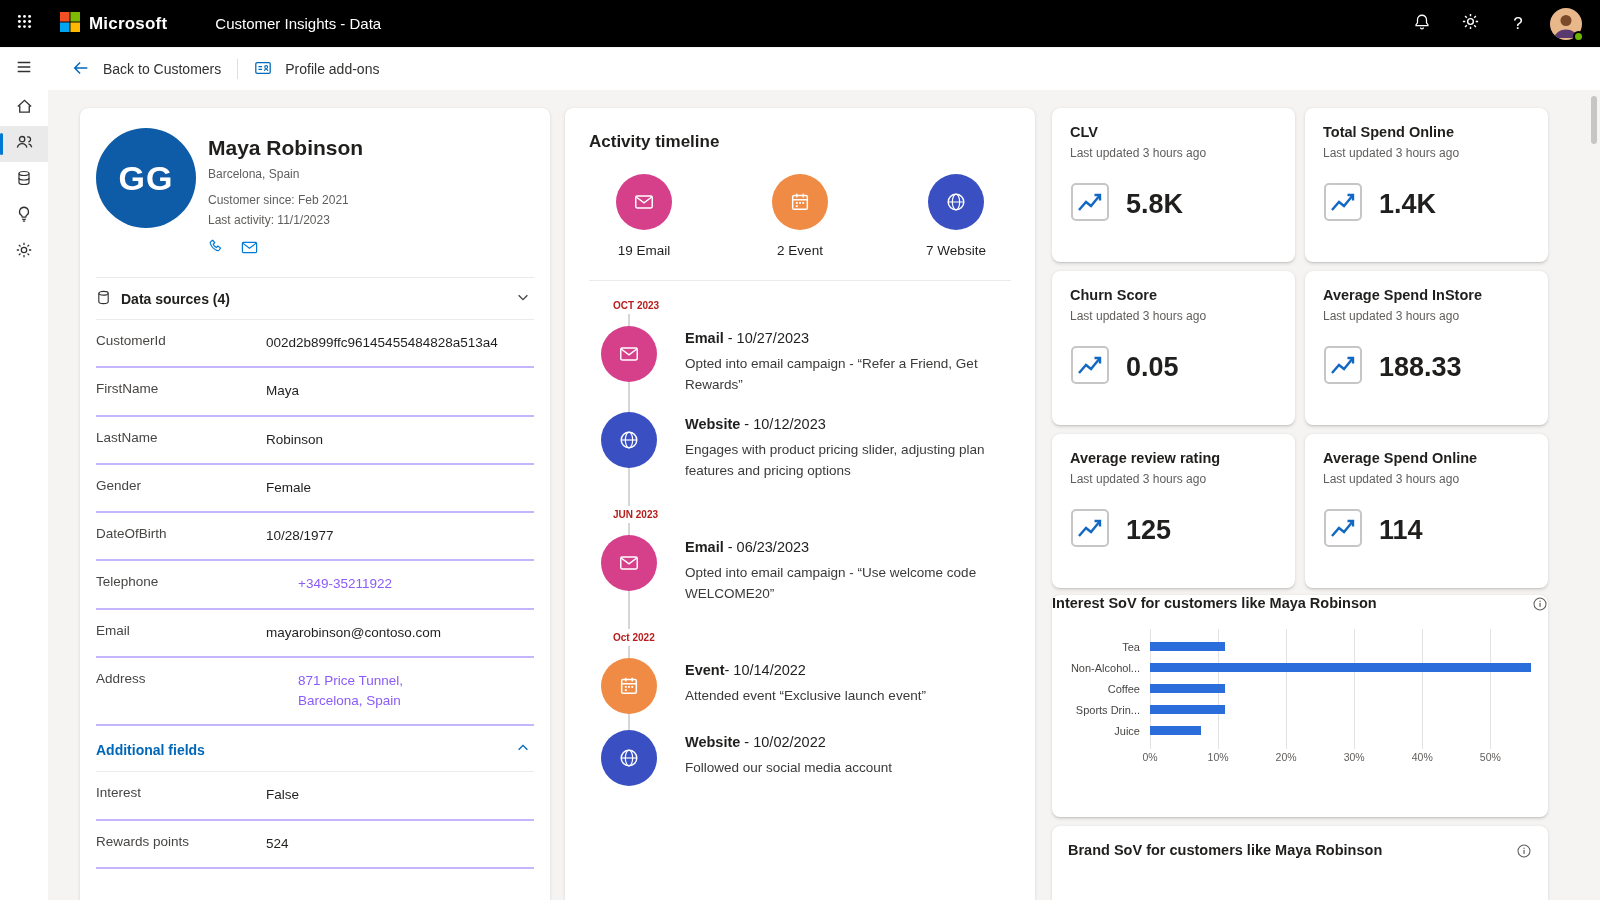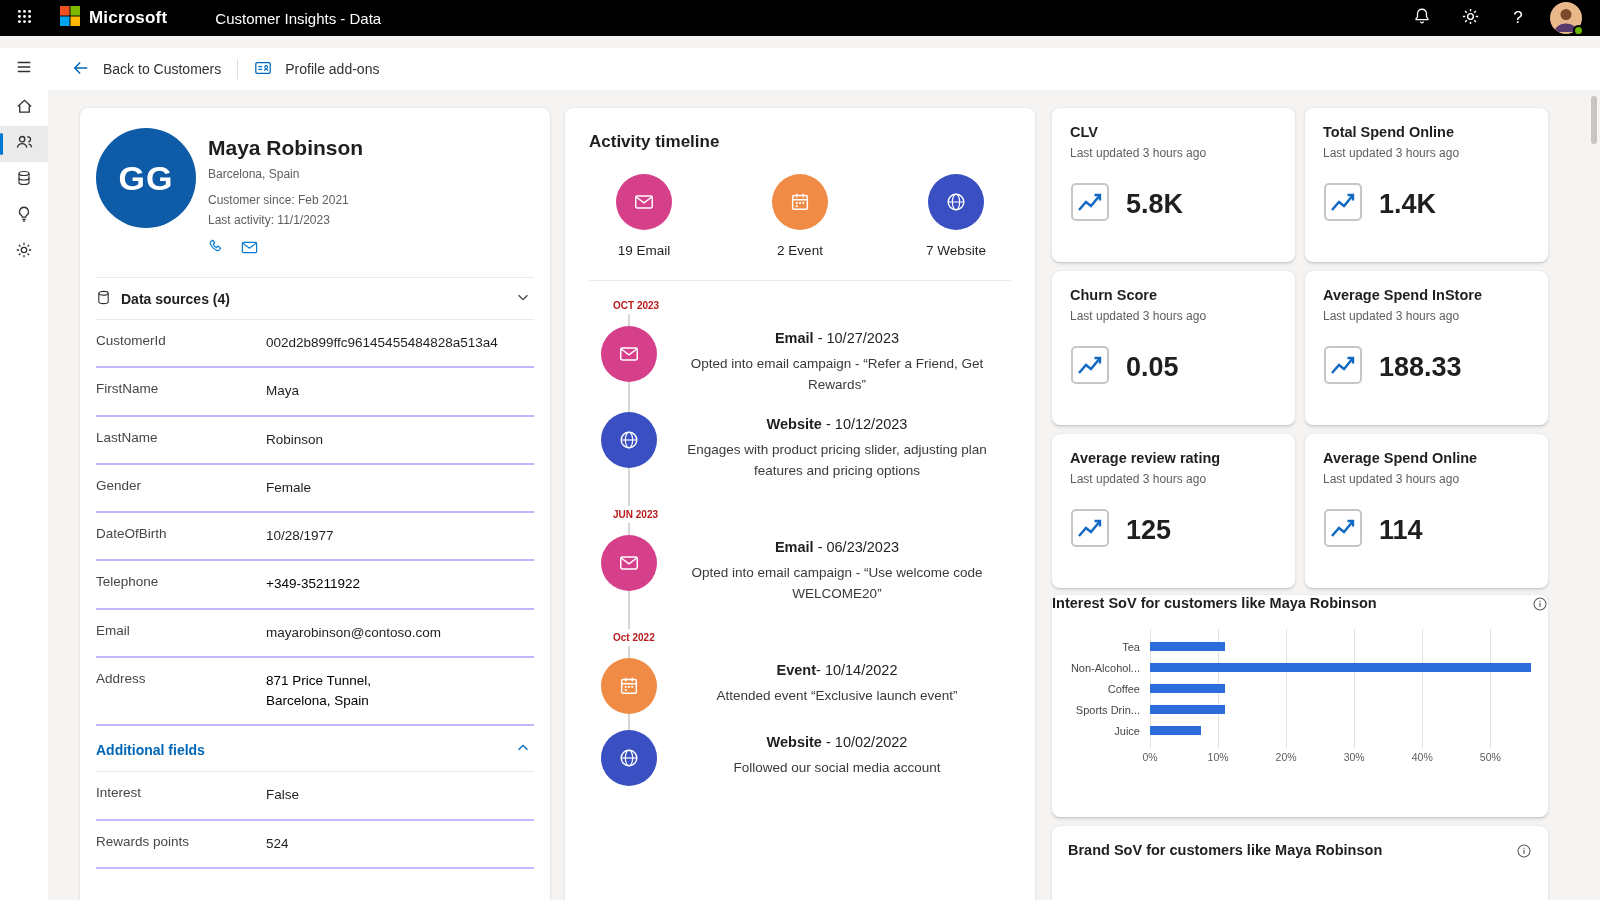--- a/index.html
+++ b/index.html
@@ -3,21 +3,21 @@
 <meta charset="utf-8">
 <style>
   * { box-sizing: border-box; }
   html,body { margin:0; padding:0; }
   body {
     width:1600px; height:900px; overflow:hidden;
     font-family:"Liberation Sans", sans-serif;
     background:#f5f4f2; color:#201f1e;
   }
   
-  .topbar { position:fixed; left:0; top:0; width:1600px; height:36px; background:#000; color:#fff;
+  .topbar { position:fixed; left:0; top:0; width:1600px; height:47px; background:#000; color:#fff;
             display:flex; align-items:center; z-index:20; }
   .waffle-btn { width:48px; height:48px; display:flex; align-items:center; justify-content:center; cursor:pointer; }
   .brand { display:flex; align-items:center; gap:9px; margin-left:12px; }
   .brand-name { font-size:17px; font-weight:700; letter-spacing:.2px; }
   .app-title { margin-left:48px; font-size:15px; }
   .topbar-right { margin-left:auto; display:flex; align-items:center; gap:8px; padding-right:14px; }
   .topbar-icon { width:40px; height:40px; display:flex; align-items:center; justify-content:center; cursor:pointer; }
   .help-glyph { font-size:17px; color:#fff; }
   .avatar-sm { position:relative; width:32px; height:32px; }
   .presence { position:absolute; right:-2px; bottom:-2px; width:11px; height:11px; border-radius:50%;
@@ -49,40 +49,40 @@
   .p-since { margin-top:12px; }
   .p-last { margin-top:6px; }
   .contact-icons { display:flex; gap:15px; margin-top:11px; }
   .contact-icons > div { cursor:pointer; }
   .section-row { margin-top:16px; border-top:1px solid #edebe9; border-bottom:1px solid #edebe9;
                  height:43px; display:flex; align-items:center; gap:10px; font-size:14px; font-weight:600; cursor:pointer; }
   .section-row .chev { margin-left:auto; margin-right:4px; }
   .field-row { display:flex; align-items:flex-start; border-bottom:2px solid #c4b5fd; padding:13px 0; font-size:13.5px; }
   .field-label { width:170px; flex:none; color:#484644; }
   .field-value { color:#201f1e; line-height:1.5; }
-  .link { color:#000000; cursor:pointer; }
+  .link { color:#8b5cf6; cursor:pointer;margin-left:32px; }
   .addl-header { display:flex; align-items:center; padding:15px 0 13px; border-bottom:1px solid #edebe9;
                  color:#0067b8; font-weight:600; font-size:14px; cursor:pointer; }
   .addl-header .chev { margin-left:auto; margin-right:4px; }
   
   #timeline-card { left:517px; top:18px; width:470px; height:830px; padding:24px; overflow:hidden; }
   .tl-main-title { font-size:17px; font-weight:700; }
   .tl-summary { display:flex; justify-content:space-between; padding:0 10px; margin-top:22px; }
   .tl-sum-item { width:90px; display:flex; flex-direction:column; align-items:center; gap:13px; font-size:13.5px; cursor:pointer; }
   .circle { width:56px; height:56px; border-radius:50%; flex:none; display:flex; align-items:center; justify-content:center; }
   .c-email { background:#d6408b; }
   .c-event { background:#f08b45; }
   .c-web   { background:#3a50c2; }
   .tl-divider { border-bottom:1px solid #edebe9; margin-top:22px; }
   .tl-list { position:relative; margin-top:8px; }
   .tl-line { position:absolute; left:39px; top:8px; bottom:0; width:2px; background:#d8d6d4; }
   .tl-period { position:relative; z-index:1; display:inline-block; margin:8px 0 6px 16px; padding:3px 8px;
                background:#fff; color:#b91c1c; font-weight:600; font-size:10px; }
   .tl-entry { position:relative; z-index:1; display:flex; gap:28px; margin:6px 0 16px 12px; }
-  .tl-body { padding-top:4px; width:304px;text-align:center; }
+  .tl-body { padding-top:4px; width:304px; }
   .tl-entry-title { font-size:14.5px; }
   .tl-title-b { font-weight:700; }
   .tl-desc { margin-top:8px; font-size:13.5px; color:#3b3a39; line-height:1.55; }
   
   #kpi-grid { position:absolute; left:1004px; top:18px; width:496px;
               display:grid; grid-template-columns:243px 243px; column-gap:10px; row-gap:9px; grid-auto-rows:154px; }
   .kpi-card { background:#fff; border-radius:8px; padding:16px 18px;
               box-shadow:0 1.6px 3.6px rgba(0,0,0,.12), 0 .3px .9px rgba(0,0,0,.08); }
   .kpi-title { font-size:14.5px; font-weight:600; }
   .kpi-updated { font-size:12px; color:#605e5c; margin-top:6px; }

